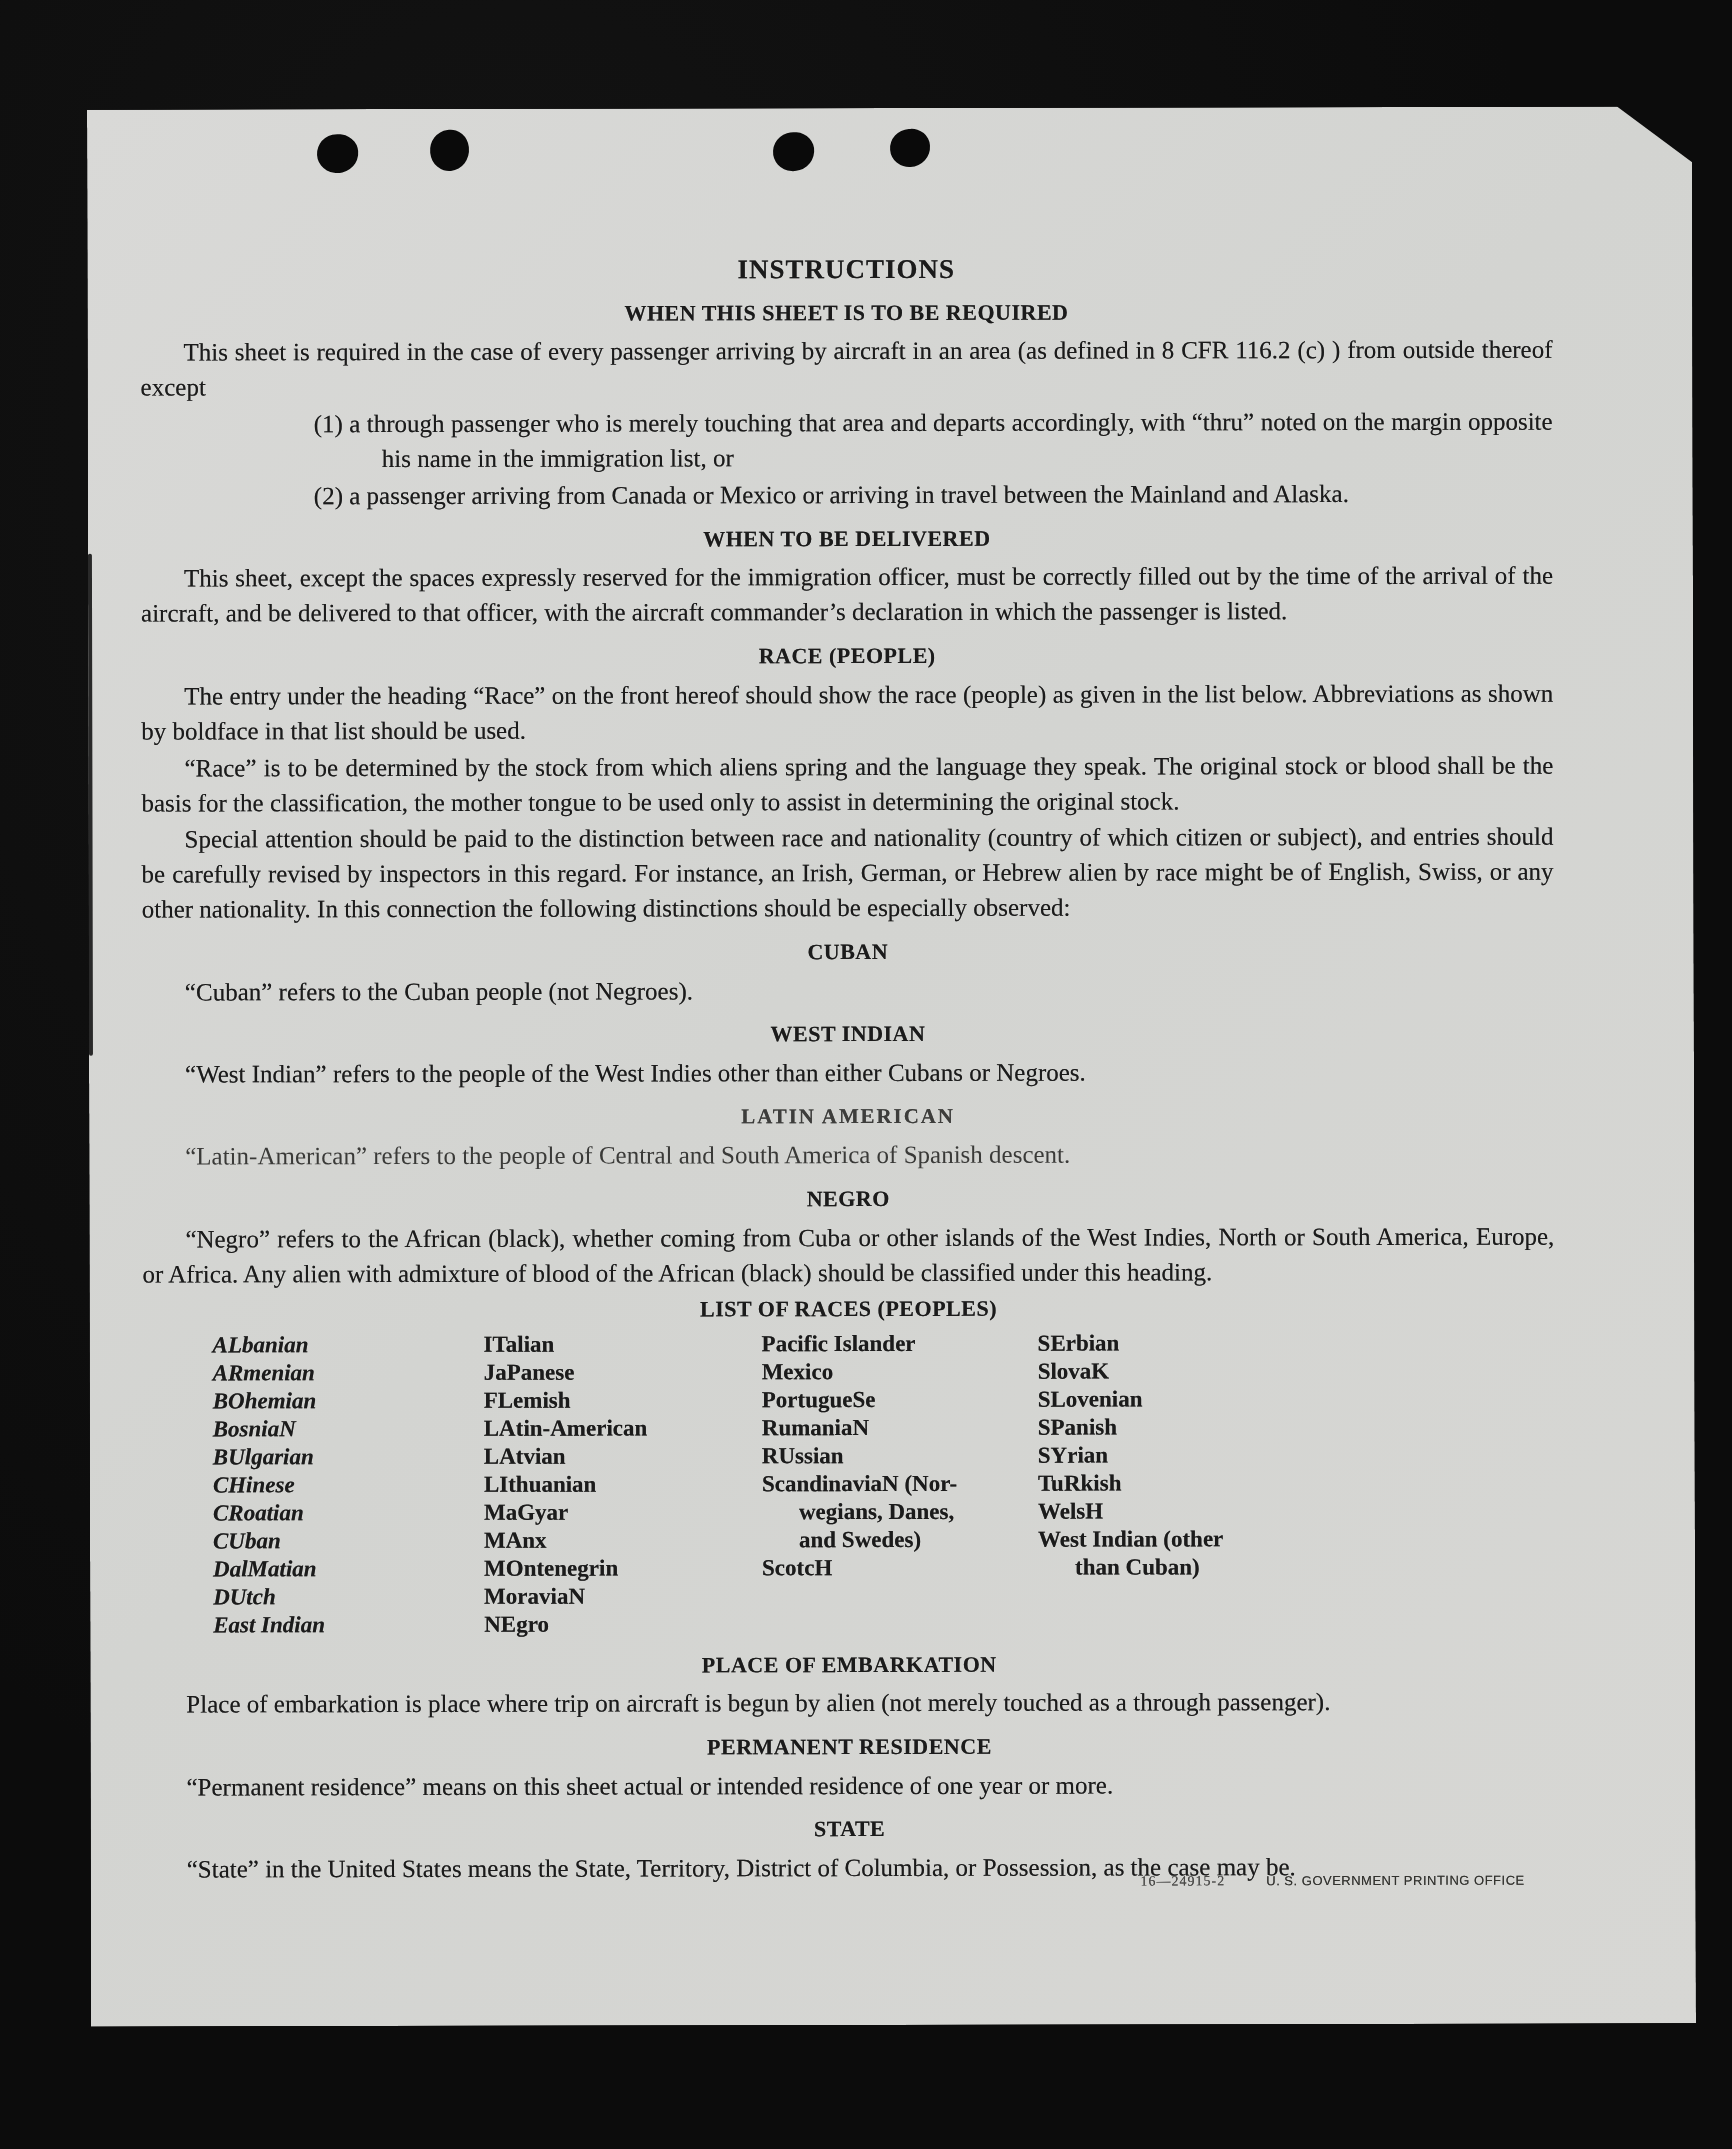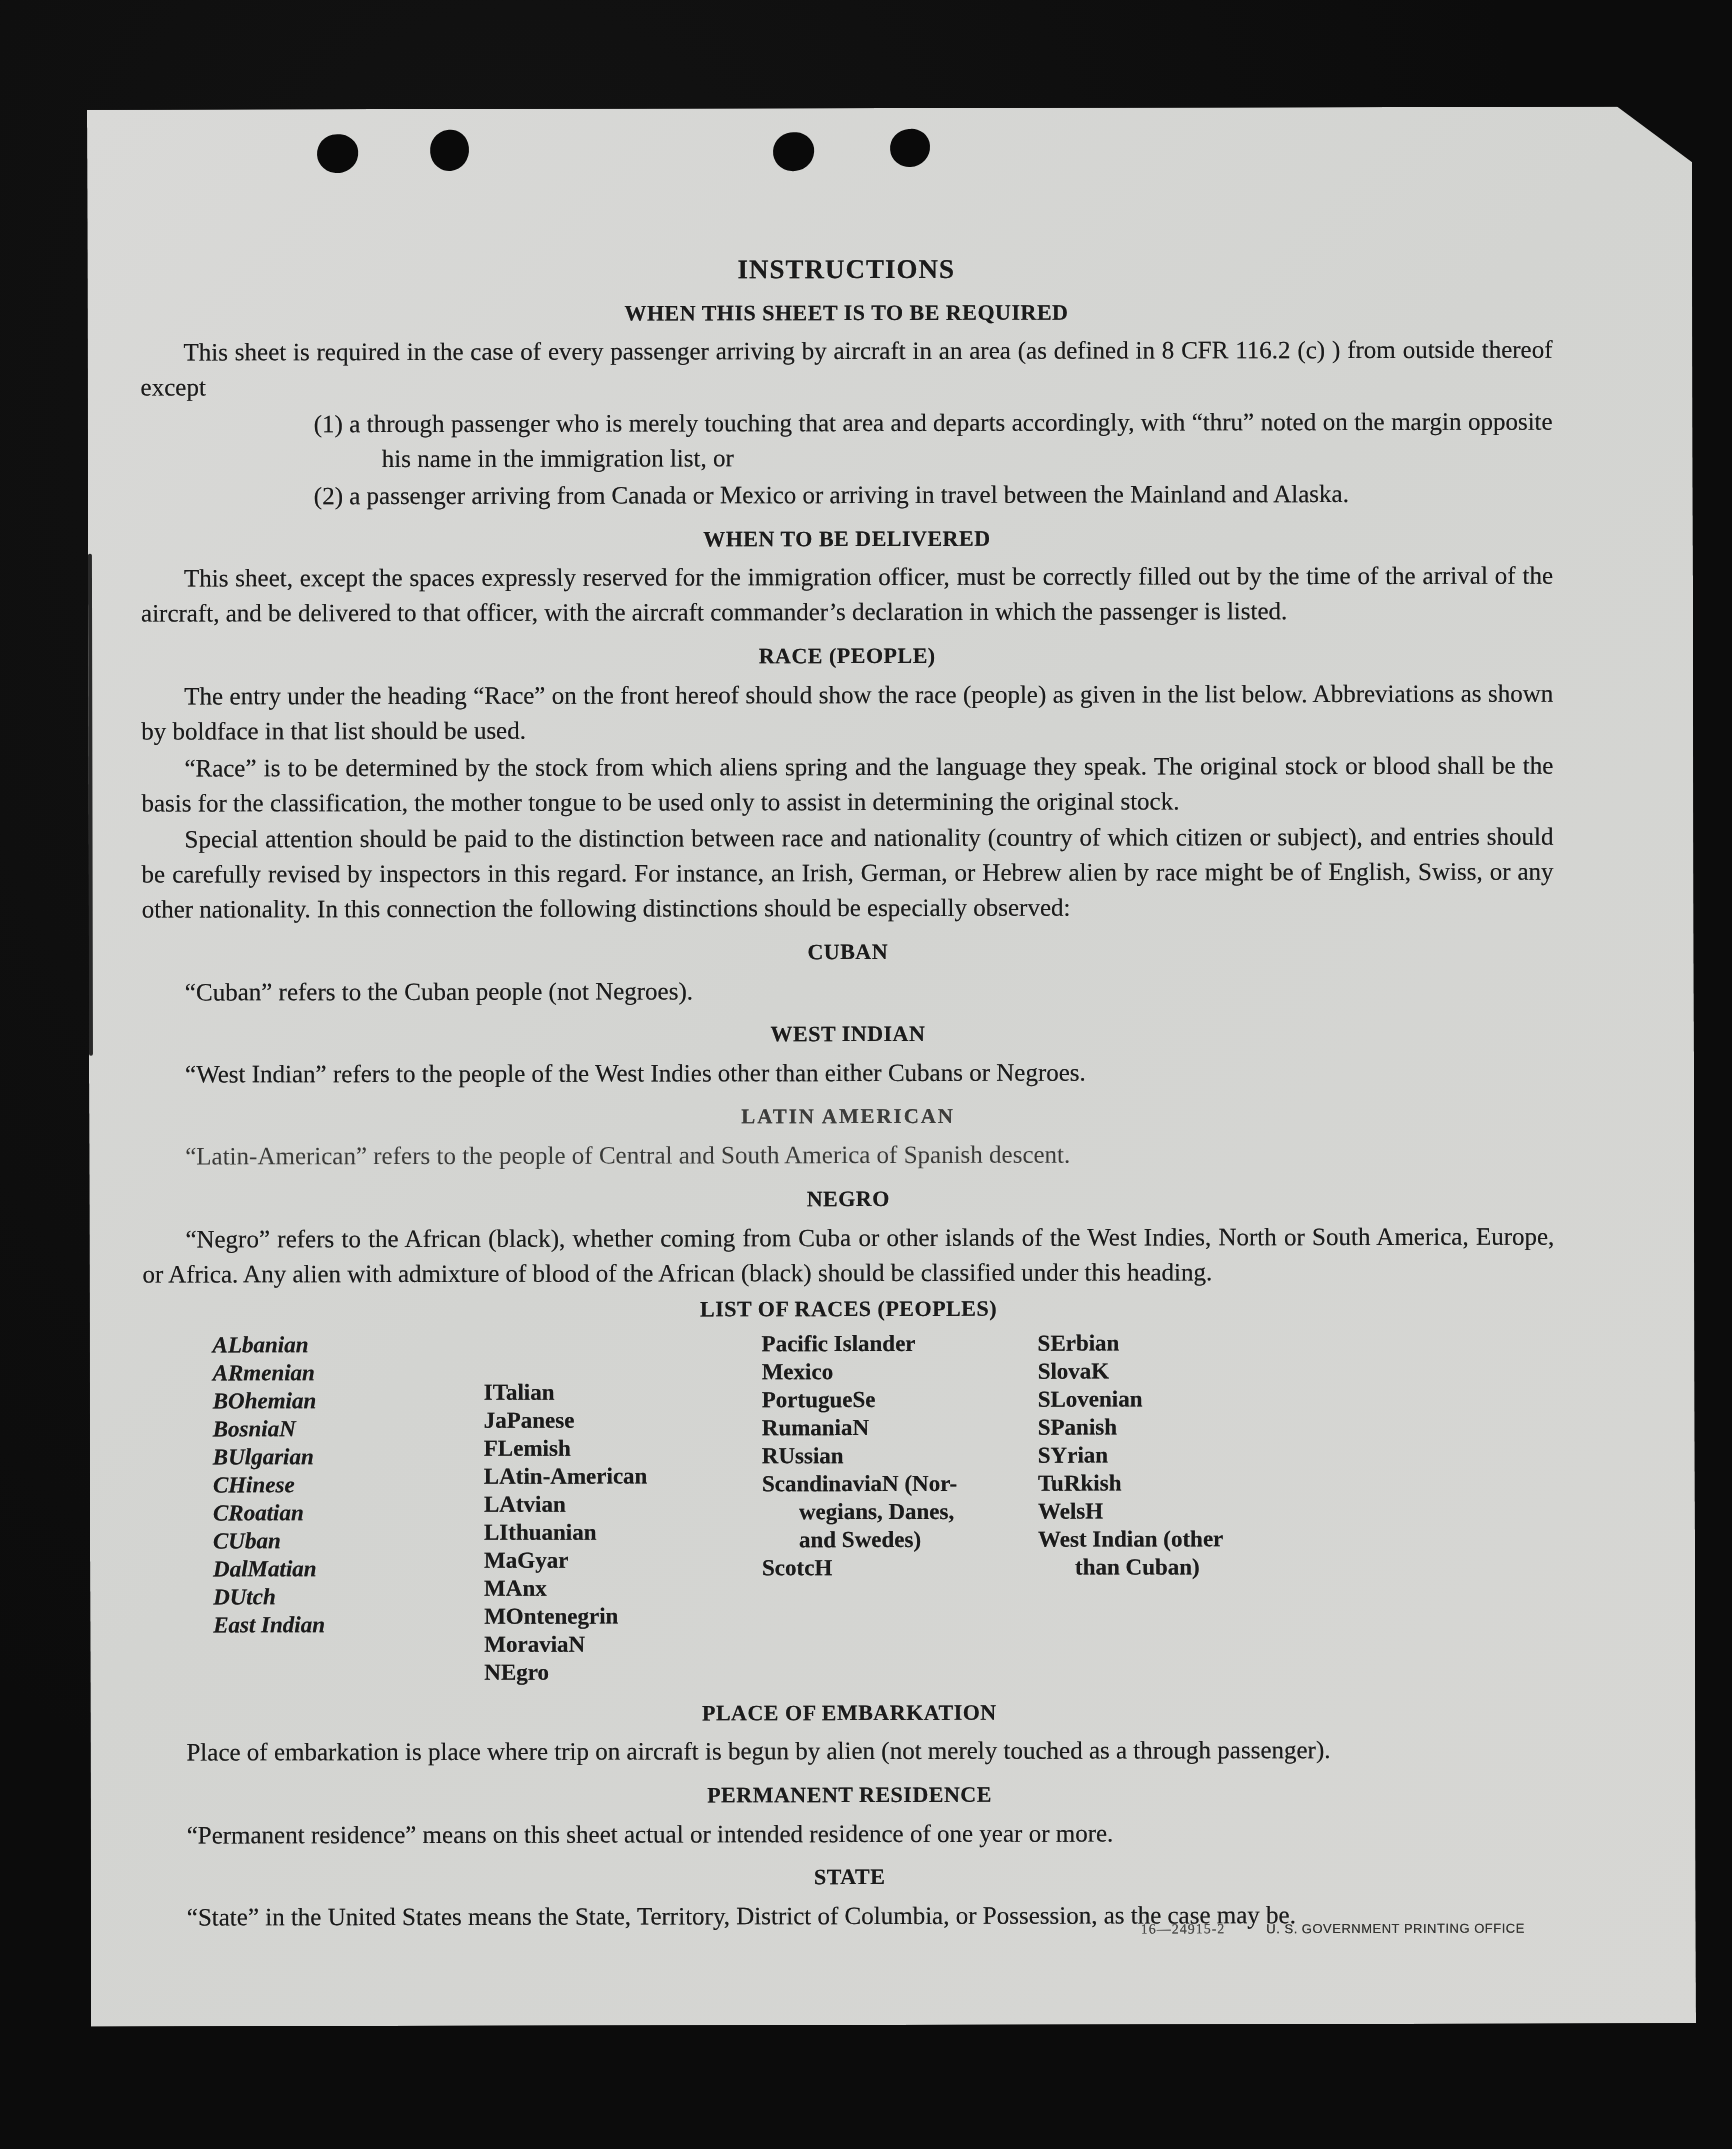--- a/index.html
+++ b/index.html
@@ -70,21 +70,21 @@
     text-align:justify;
   }
   .races{
     display:flex;
     padding-left:70px;
     margin:3.9px 0 1.9px;
   }
   .race-col{flex:0 0 auto;}
   .race-col.c1{width:271px;font-style:italic;}
   .race-col.c2{width:272px;}
-  .race-col.c3{width:278px;margin-top:48px;}
+  .race-col.c3{width:278px;}
   .race-col.c4{width:276px;}
   .race-col.c5{width:241px;}
   .race-item{
     font-weight:bold;
     font-size:23px;line-height:28px;
     padding-left:37px;text-indent:-37px;
     white-space:pre-line;
   }
   .footer-row{
     margin-top:-27px;

